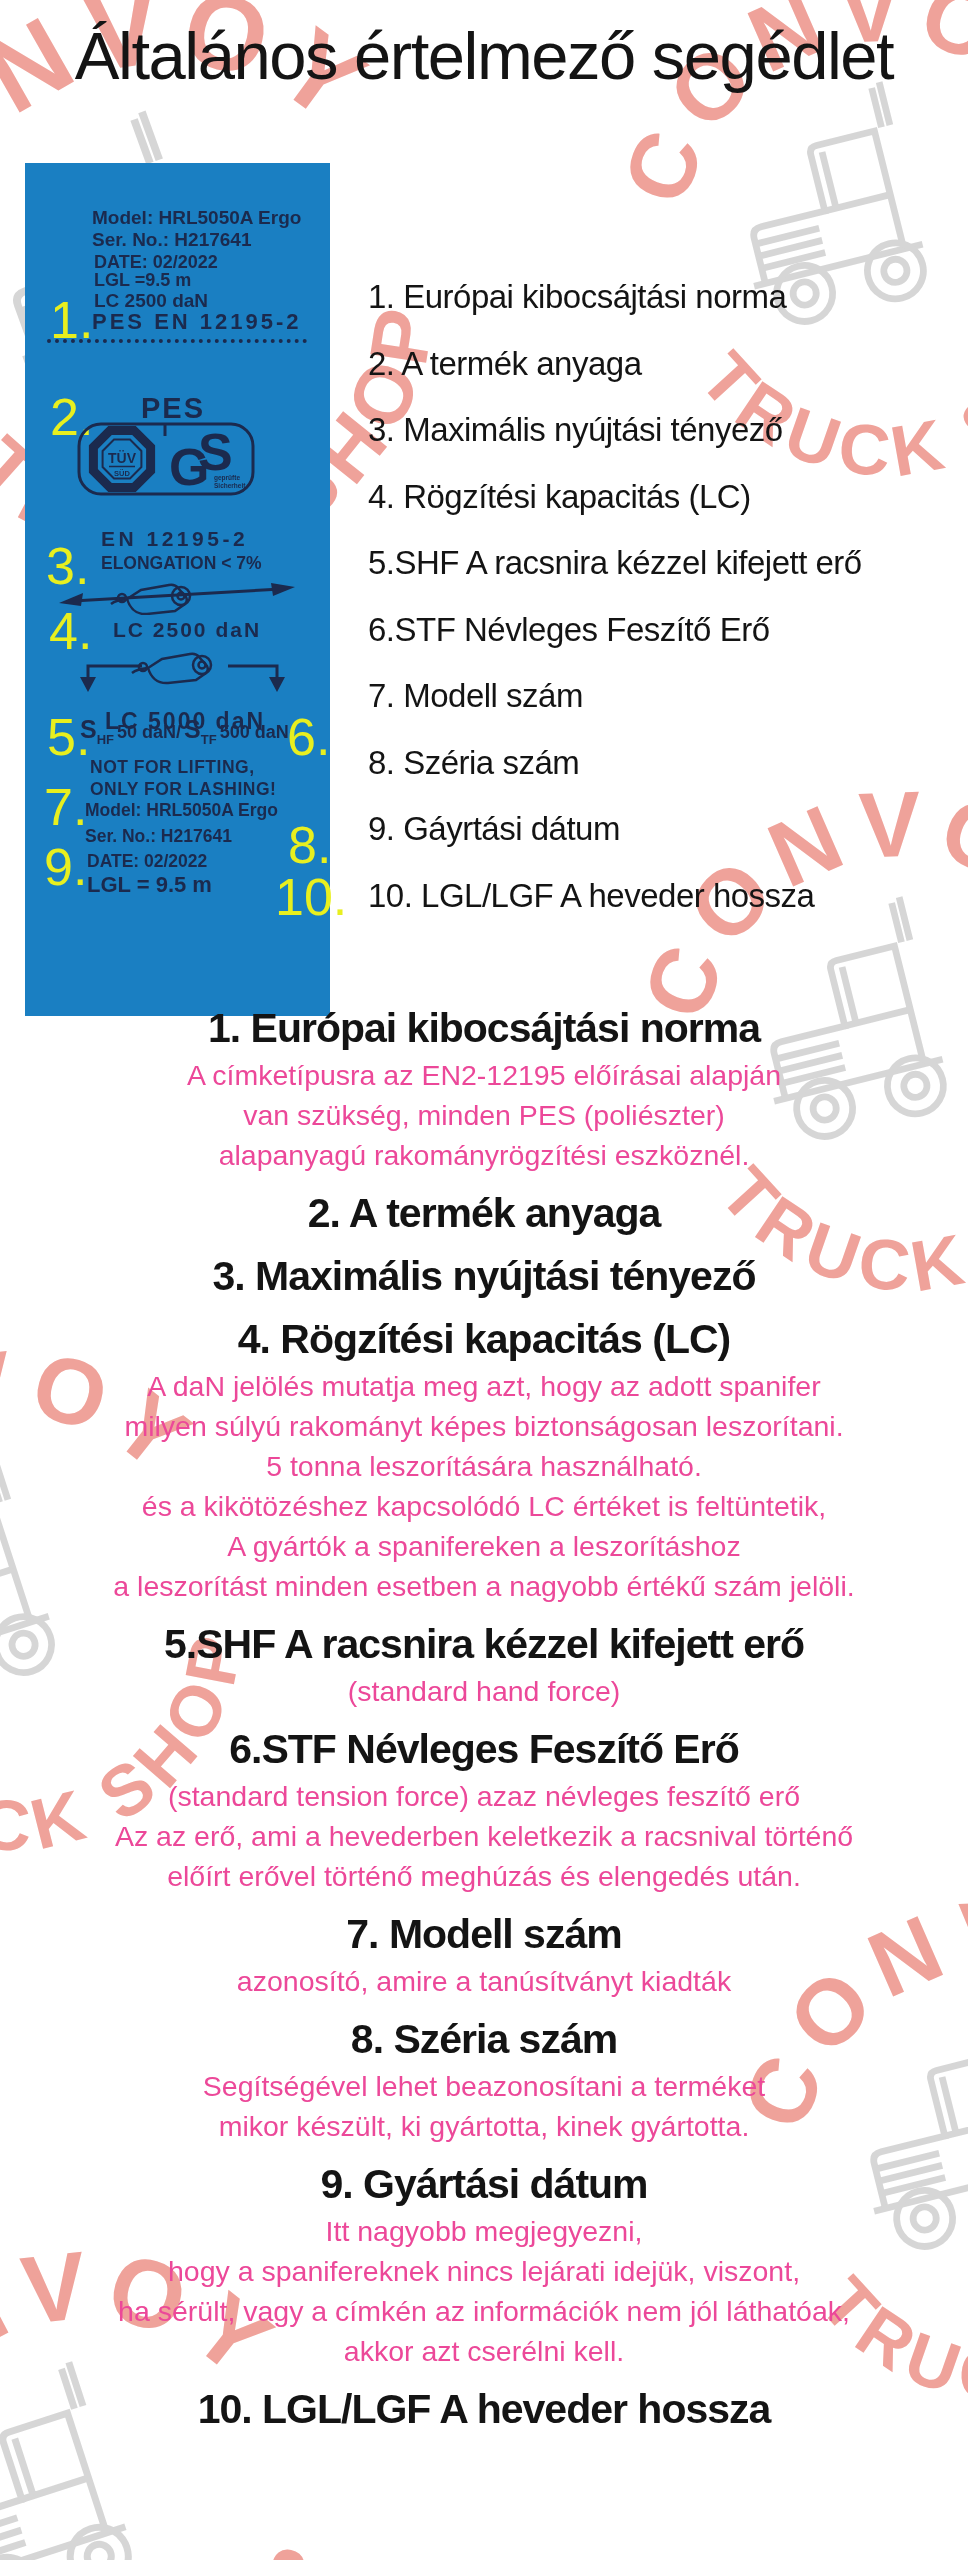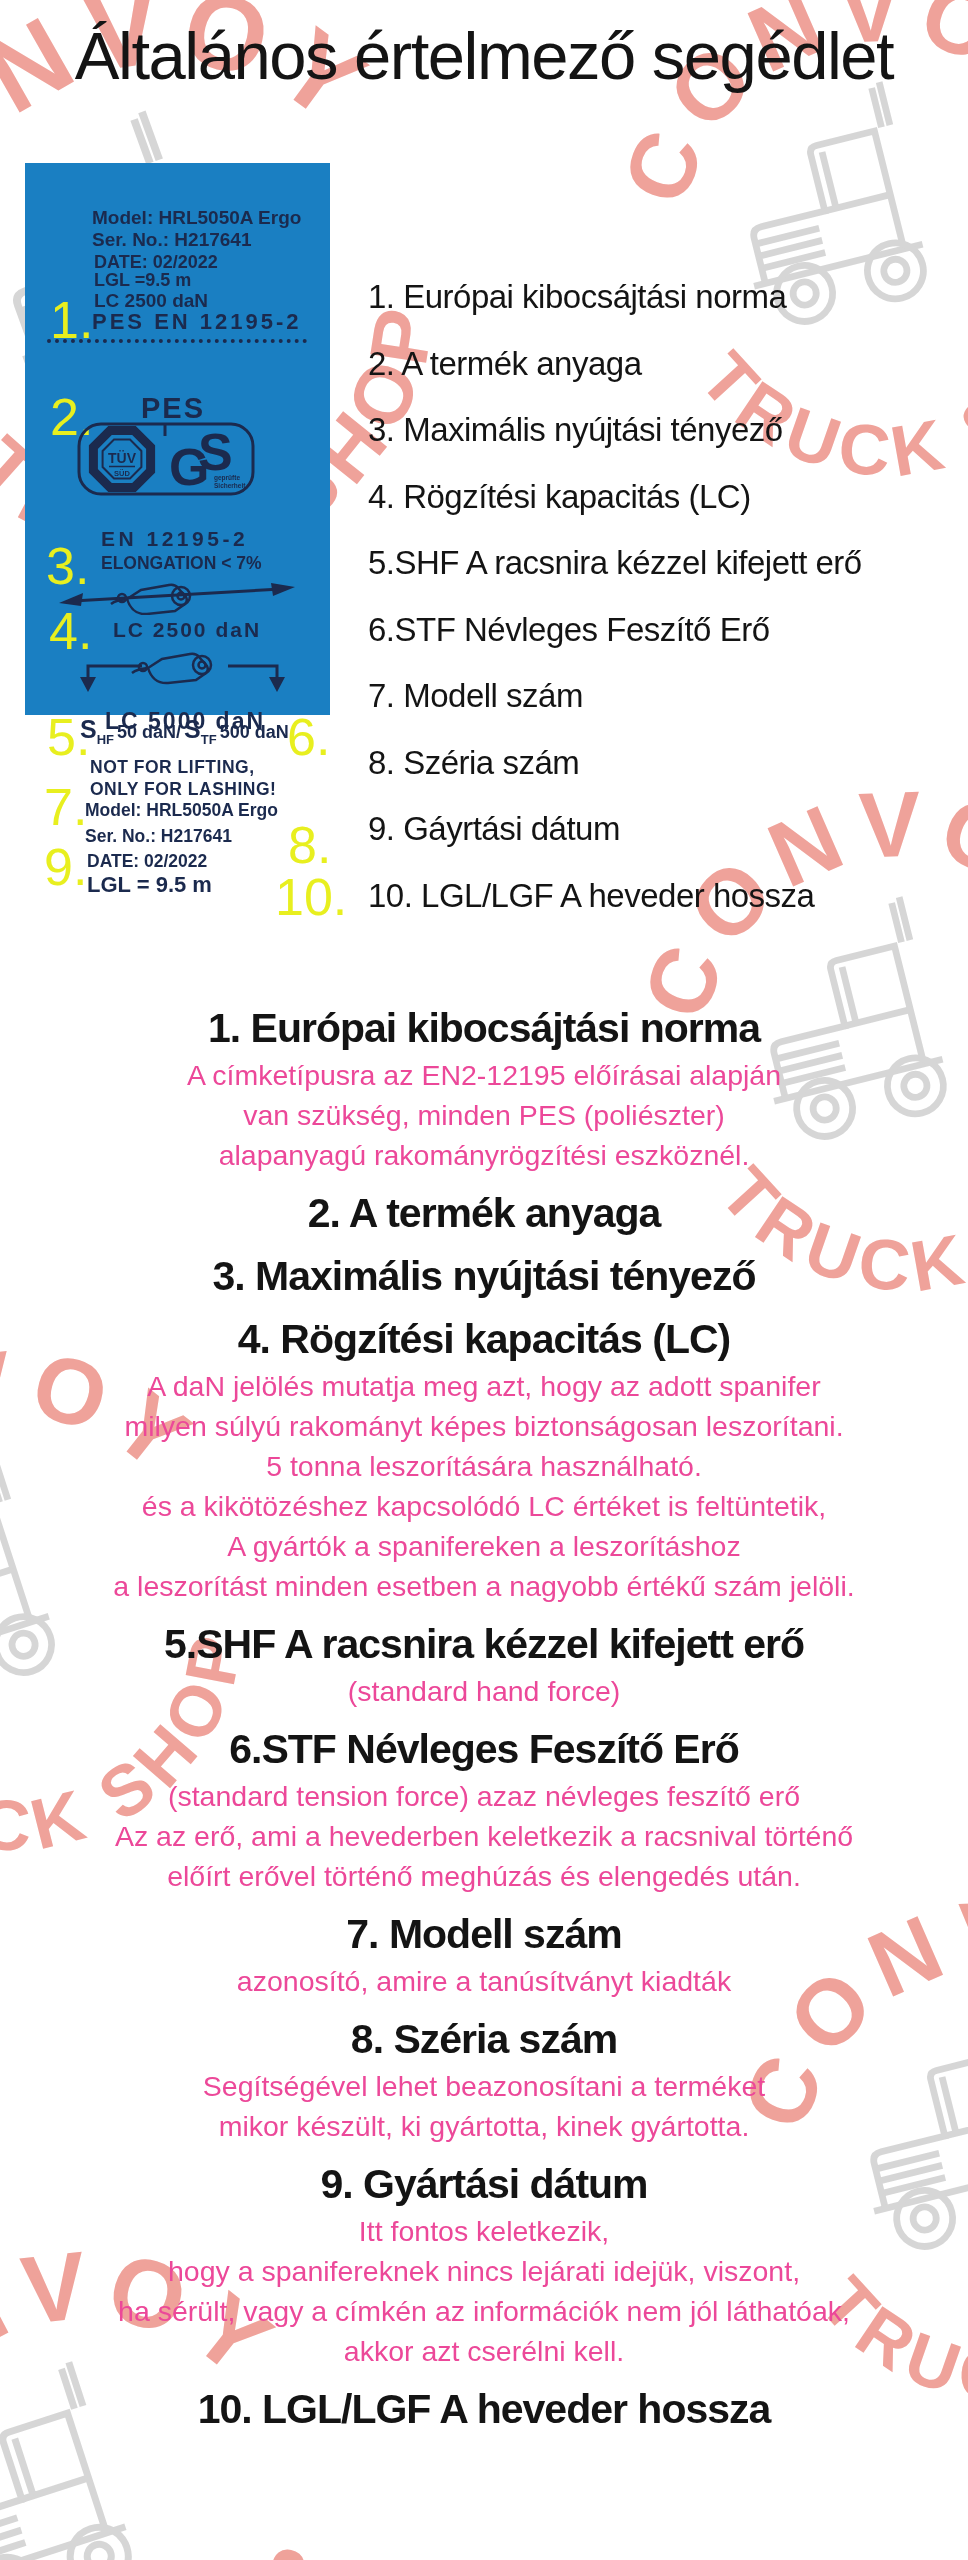--- a/index.html
+++ b/index.html
@@ -11,21 +11,21 @@
   .wm-b{left:610px;top:-45px;width:540px;height:540px;transform:rotate(-14deg);}
   .wm-c{left:630px;top:770px;width:540px;height:540px;transform:rotate(-14deg);}
   .wm-d{left:-265px;top:1330px;width:540px;height:540px;transform:rotate(-18deg);}
   .wm-e{left:730px;top:1880px;width:540px;height:540px;transform:rotate(-14deg);}
   .wm-f{left:-200px;top:2230px;width:560px;height:560px;transform:rotate(-18deg);}
   .defs-svg{position:absolute;width:0;height:0;overflow:hidden;}
   
   .title{position:absolute;z-index:2;left:0;right:0;top:10px;margin:0;text-align:center;
          font-size:67px;font-weight:normal;letter-spacing:-1.5px;line-height:92px;color:#141414;}
   
-  .label{position:absolute;z-index:1;left:25px;top:163px;width:305px;height:552px;
+  .label{position:absolute;z-index:1;left:25px;top:163px;width:305px;height:853px;
          background:#1a7fc2;color:#1b2a4e;font-weight:bold;}
   .label div{position:absolute;white-space:nowrap;}
   .lt-model{left:67px;top:44px;font-size:19px;}
   .lt-serial{left:67px;top:66px;font-size:19px;}
   .lt-date{left:69px;top:89px;font-size:18px;}
   .lt-lgl{left:69px;top:107px;font-size:18px;}
   .lt-lc{left:69px;top:127px;font-size:19px;}
   .lt-pes{left:67px;top:146px;font-size:22px;letter-spacing:3px;}
   .num{color:#e8ef1f;font-weight:normal;font-size:52px;line-height:1;}
   .n1{left:25px;top:131px;}
@@ -234,21 +234,21 @@
     <div class="line">előírt erővel történő meghúzás és elengedés után.</div>
 
     <h2>7. Modell szám</h2>
     <div class="line">azonosító, amire a tanúsítványt kiadták</div>
 
     <h2>8. Széria szám</h2>
     <div class="line">Segítségével lehet beazonosítani a terméket</div>
     <div class="line">mikor készült, ki gyártotta, kinek gyártotta.</div>
 
     <h2>9. Gyártási dátum</h2>
-    <div class="line">Itt fontos keletkezik,</div>
+    <div class="line">Itt nagyobb megjegyezni,</div>
     <div class="line">hogy a spanifereknek nincs lejárati idejük, viszont,</div>
     <div class="line">ha sérült, vagy a címkén az információk nem jól láthatóak,</div>
     <div class="line">akkor azt cserélni kell.</div>
 
     <h2>10. LGL/LGF A heveder hossza</h2>
   </div>
 
 </div>
 
 </body></html>

